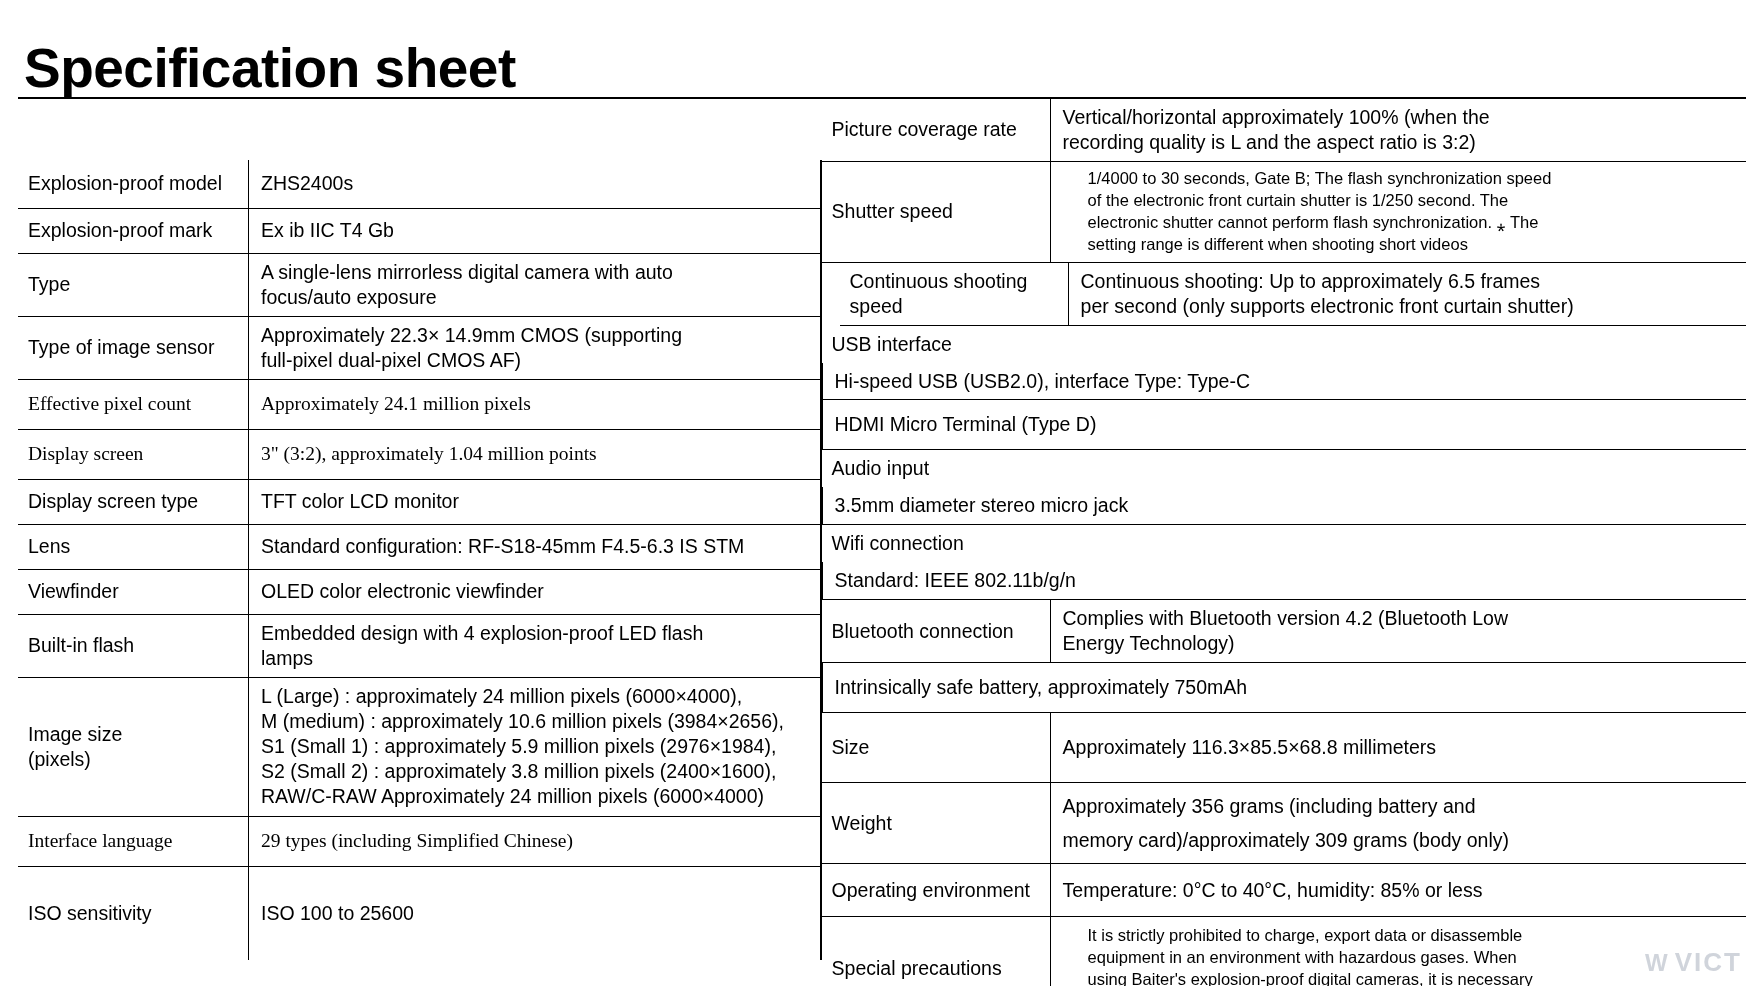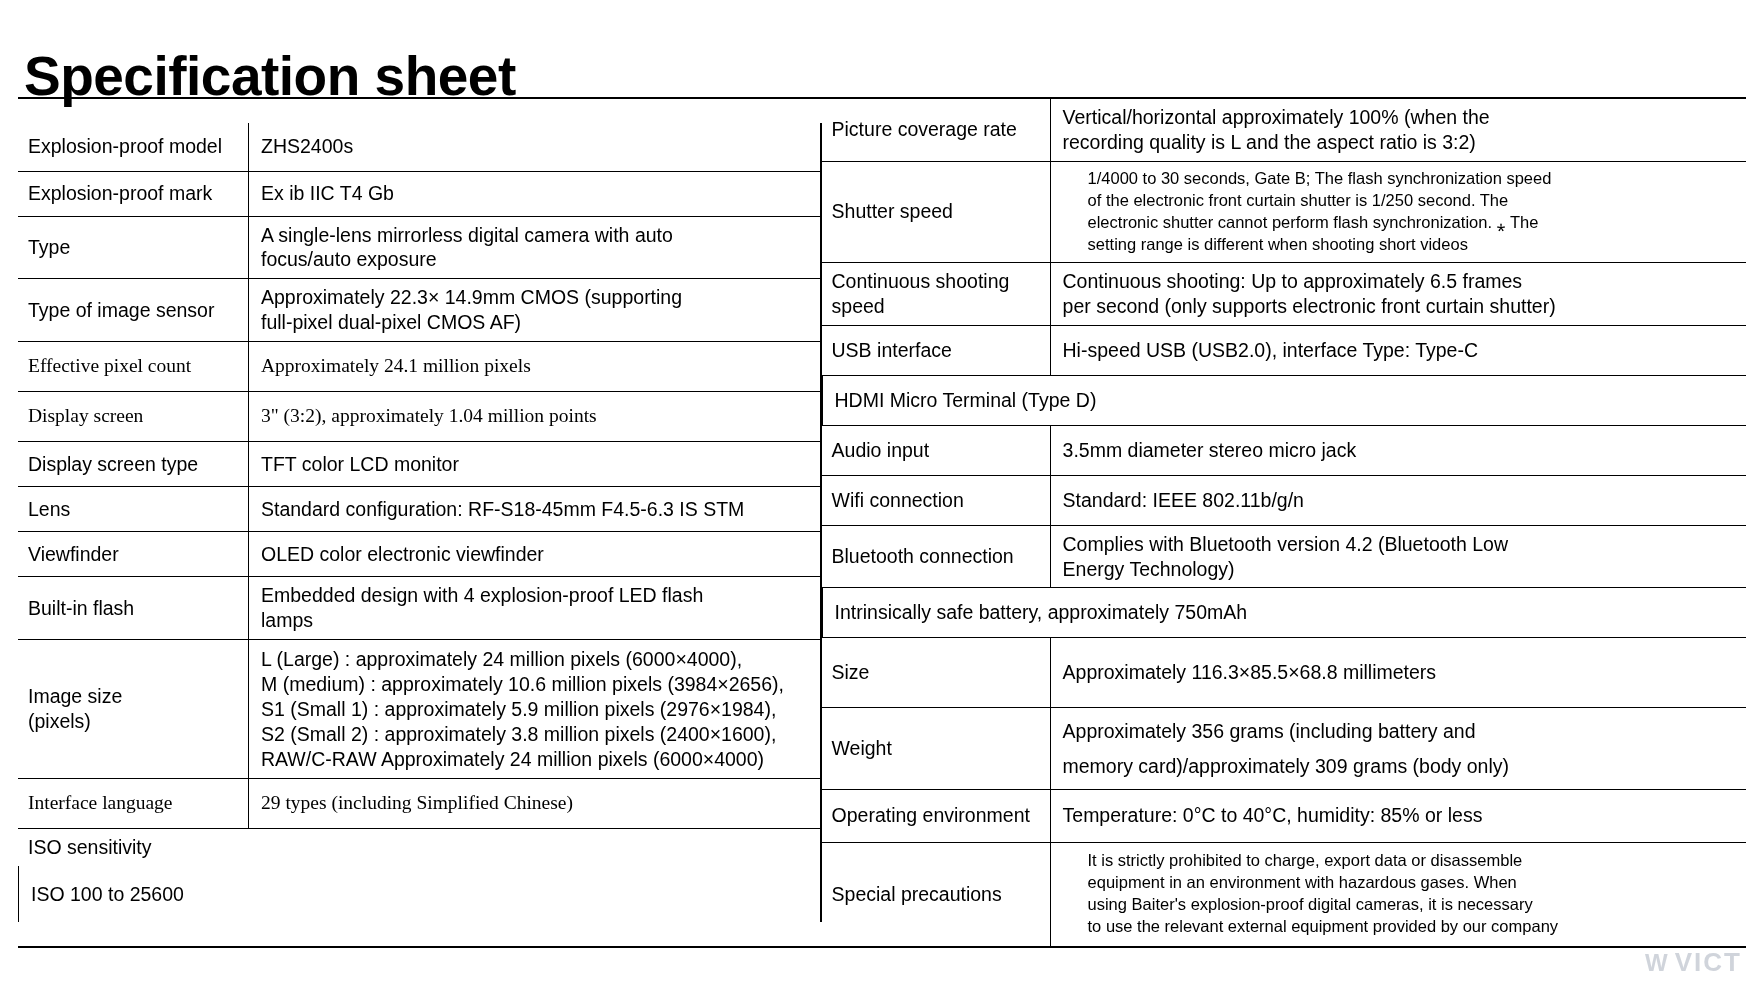--- a/index.html
+++ b/index.html
@@ -19,21 +19,21 @@
   .page {
     position: relative;
     width: 1764px;
     height: 986px;
     box-sizing: border-box;
     padding: 0;
   }
   .page-title {
     position: absolute;
     left: 24px;
-    top: 12px;
+    top: 4px;
     font-size: 55px;
     font-weight: bold;
     letter-spacing: -0.5px;
     line-height: 1;
     white-space: nowrap;
   }
   .spec-wrap {
     position: absolute;
     left: 18px;
     top: 97px;
@@ -89,25 +89,25 @@
   .v.small .line { white-space: nowrap; }
   .k .line { display: block; }
 
   
   .h-a { min-height: 48px; }
   .h-b { min-height: 49px; font-family: Liberation Serif, serif; }
   .h-c { min-height: 56px; }
   .h-d { min-height: 44px; }
   .h-e { min-height: 46px; }
   .h-img { min-height: 138px; }
-  .h-iso { min-height: 93px; flex-direction: column; }
+  .h-iso { min-height: 93px; }
   .h-cov { min-height: 58px; }
   .h-shut { min-height: 91px; }
-  .h-cont { min-height: 60px; }
-  .h-plain { min-height: 49px; }
+  .h-cont { min-height: 60px; margin-left: 18px; }
+  .h-plain { min-height: 49px; flex-direction: column; }
   .h-bt { min-height: 57px; }
   .h-size { min-height: 69px; }
   .h-weight { min-height: 69px; }
   .h-op { min-height: 52px; }
   .h-prec { min-height: 103px; }
 
   .v.loose .line { line-height: 1.75; }
 
   .watermark {
     position: absolute;

